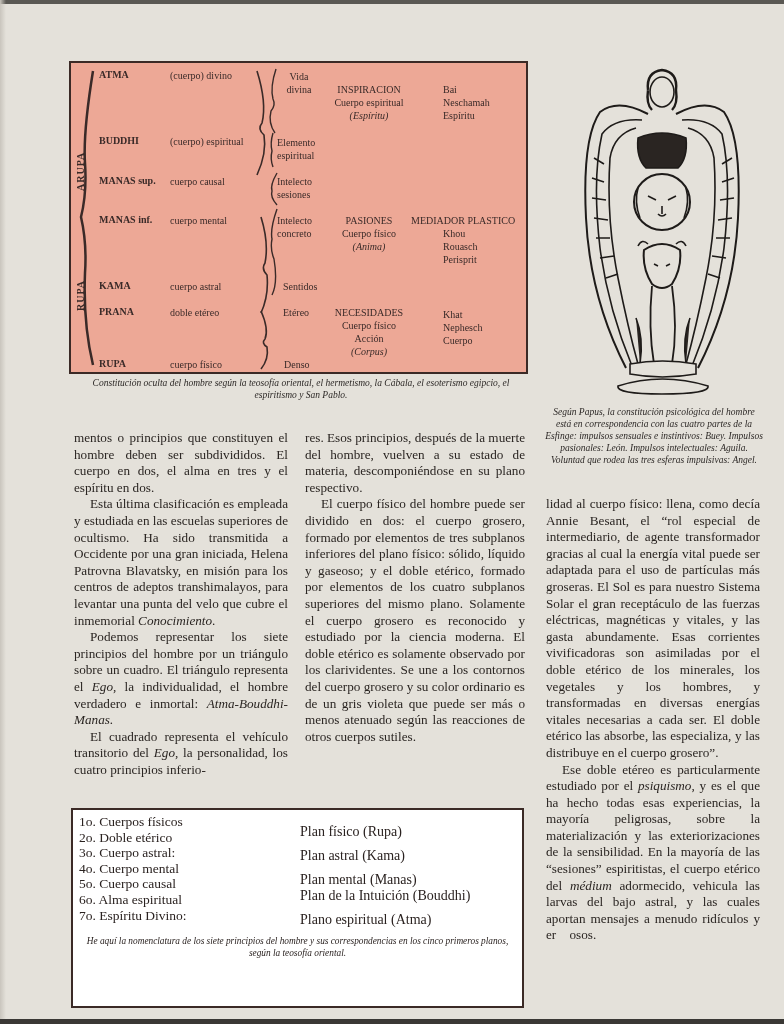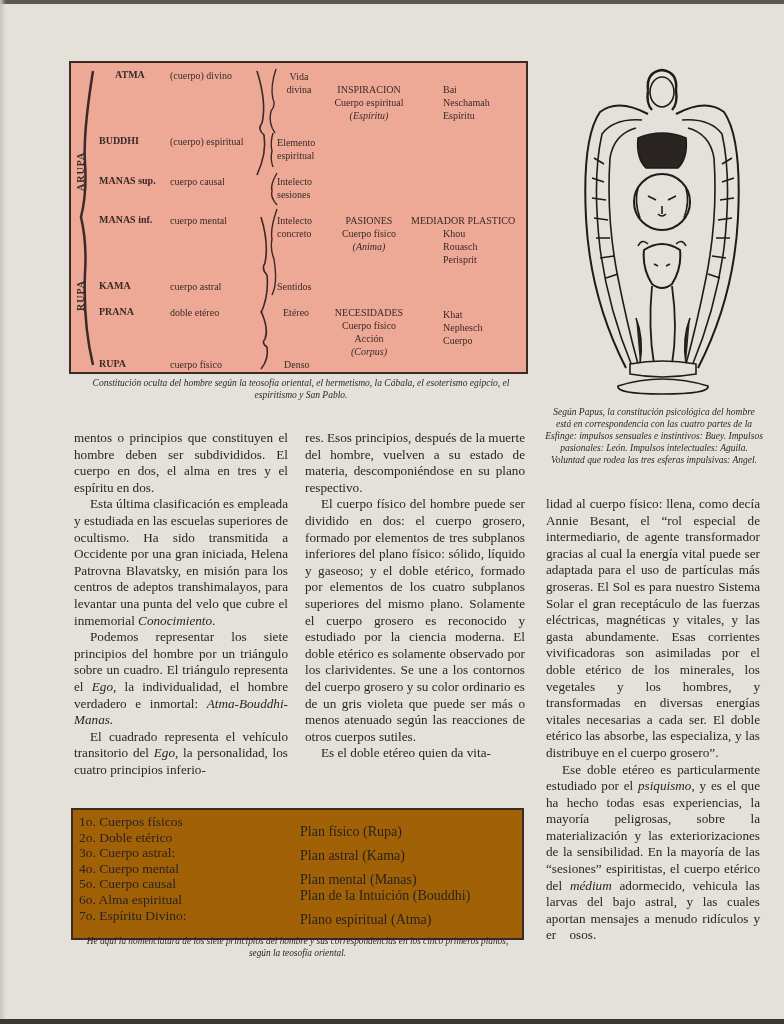--- a/index.html
+++ b/index.html
@@ -45,22 +45,22 @@
       position: absolute; font-size: 13.2px; line-height: 16.6px; text-align: justify; color: #2a2522;
     }
     .col p { margin: 0; text-indent: 0; }
     .col p.ind { text-indent: 16px; }
     .col1 { left: 74px; top: 430px; width: 214px; }
     .col2 { left: 305px; top: 430px; width: 220px; }
     .col3 { left: 546px; top: 496px; width: 214px; }
 
     
     .bottom-table {
-      position: absolute; left: 71px; top: 808px; width: 453px; height: 132px;
-      background: #a16207; border: 2px solid #3b2a26; box-sizing: border-box;
+      position: absolute; left: 71px; top: 808px; width: 453px; height: 200px;
+      background: #ffffff; border: 2px solid #3b2a26; box-sizing: border-box;
     }
     .bt-left { position: absolute; left: 6px; top: 4px; font-size: 13.5px; line-height: 15.6px; color: #2a2220; }
     .bt-right { position: absolute; left: 227px; font-size: 14px; line-height: 15.6px; color: #2a2220; white-space: nowrap; }
     .bt-caption {
       position: absolute; left: 2px; top: 125px; width: 445px;
       font-style: italic; font-size: 9.3px; line-height: 12px; text-align: center; color: #2a2220;
     }
   </style>
 </head>
 <body>
@@ -79,21 +79,21 @@
 
     <path d="M205 6 Q199 24 202 36 Q205 42 200 48 Q197 60 204 70" fill="none" stroke="#3a2a28" stroke-width="1.4"></path>
     <path d="M202 70 Q199 80 201 88 Q199 96 202 104" fill="none" stroke="#3a2a28" stroke-width="1.4"></path>
     <path d="M206 110 Q199 122 201 128 Q199 134 206 142" fill="none" stroke="#3a2a28" stroke-width="1.4"></path>
     <path d="M206 146 Q199 166 201 176 Q199 186 203 196 Q207 220 201 232" fill="none" stroke="#3a2a28" stroke-width="1.4"></path>
   </svg>
 
   <div class="vlabel" style="left:4px; top:128px;">ARUPA</div>
   <div class="vlabel" style="left:4px; top:248px;">RUPA</div>
 
-  <div class="cell b" style="left:44px; top:5px;">ATMA</div>
+  <div class="cell b" style="left:28px; top:5px;">ATMA</div>
   <div class="cell" style="left:99px; top:6px;">(cuerpo) divino</div>
   <div class="cell b" style="left:28px; top:71px;">BUDDHI</div>
   <div class="cell" style="left:99px; top:72px;">(cuerpo) espiritual</div>
   <div class="cell b" style="left:28px; top:111px;">MANAS sup.</div>
   <div class="cell" style="left:99px; top:112px;">cuerpo causal</div>
   <div class="cell b" style="left:28px; top:150px;">MANAS inf.</div>
   <div class="cell" style="left:99px; top:151px;">cuerpo mental</div>
   <div class="cell b" style="left:28px; top:216px;">KAMA</div>
   <div class="cell" style="left:99px; top:217px;">cuerpo astral</div>
   <div class="cell b" style="left:28px; top:242px;">PRANA</div>
@@ -110,21 +110,21 @@
     <div>espiritual</div>
   </div>
   <div class="cell" style="left:206px; top:112px;">
     <div>Intelecto</div>
     <div>sesiones</div>
   </div>
   <div class="cell" style="left:206px; top:151px;">
     <div>Intelecto</div>
     <div>concreto</div>
   </div>
-  <div class="cell" style="left:206px; top:217px;">Sentidos</div>
+  <div class="cell" style="left:212px; top:217px;">Sentidos</div>
   <div class="cell" style="left:212px; top:243px;">Etéreo</div>
   <div class="cell" style="left:213px; top:295px;">Denso</div>
 
   <div class="cell c" style="left:254px; top:20px; width:88px;">
     <div>INSPIRACION</div>
     <div>Cuerpo espiritual</div>
     <div><i>(Espíritu)</i></div>
   </div>
   <div class="cell c" style="left:254px; top:151px; width:88px;">
     <div>PASIONES</div>
@@ -193,21 +193,20 @@
 
 <div class="col col1">
     <p><span>mentos o principios que constituyen el hombre deben ser subdivididos. El cuerpo en dos, el alma en tres y el espíritu en dos.</span></p>
     <p class="ind"><span>Esta última clasificación es empleada y estudiada en las escuelas superiores de ocultismo. Ha sido transmitida a Occidente por una gran iniciada, Helena Patrovna Blavatsky, en misión para los centros de adeptos transhimalayos, para levantar una punta del velo que cubre el inmemorial </span><i>Conocimiento</i><span>.</span></p>
     <p class="ind"><span>Podemos representar los siete principios del hombre por un triángulo sobre un cuadro. El triángulo representa el </span><i>Ego</i><span>, la individualidad, el hombre verdadero e inmortal: </span><i>Atma-Bouddhi-Manas.</i></p>
     <p class="ind"><span>El cuadrado representa el vehículo transitorio del </span><i>Ego</i><span>, la personalidad, los cuatro principios inferio-</span></p>
   </div>
 <div class="col col2">
     <p><span>res. Esos principios, después de la muerte del hombre, vuelven a su estado de materia, descomponiéndose en su plano respectivo.</span></p>
     <p class="ind"><span>El cuerpo físico del hombre puede ser dividido en dos: el cuerpo grosero, formado por elementos de tres subplanos inferiores del plano físico: sólido, líquido y gaseoso; y el doble etérico, formado por elementos de los cuatro subplanos superiores del mismo plano. Solamente el cuerpo grosero es reconocido y estudiado por la ciencia moderna. El doble etérico es solamente observado por los clarividentes. Se une a los contornos del cuerpo grosero y su color ordinario es de un gris violeta que puede ser más o menos atenuado según las reacciones de otros cuerpos sutiles.</span></p>
-    <p class="ind"><span>Es el doble etéreo quien da vita-</span></p>
   </div>
 <div class="col col3">
     <p><span>lidad al cuerpo físico: llena, como decía Annie Besant, el “rol especial de intermediario, de agente transformador gracias al cual la energía vital puede ser adaptada para el uso de partículas más groseras. El Sol es para nuestro Sistema Solar el gran receptáculo de las fuerzas eléctricas, magnéticas y vitales, y las gasta abundamente. Esas corrientes vivificadoras son asimiladas por el doble etérico de los minerales, los vegetales y los hombres, y transformadas en diversas energías vitales necesarias a cada ser. El doble etérico las absorbe, las especializa, y las distribuye en el cuerpo grosero”.</span></p>
     <p class="ind"><span>Ese doble etéreo es particularmente estudiado por el </span><i>psiquismo</i><span>, y es el que ha hecho todas esas experiencias, la mayoría peligrosas, sobre la materialización y las exteriorizaciones de la sensibilidad. En la mayoría de las “sesiones” espiritistas, el cuerpo etérico del </span><i>médium</i><span> adormecido, vehicula las larvas del bajo astral, y las cuales aportan mensajes a menudo ridículos y er&nbsp;&nbsp;&nbsp;&nbsp;osos.</span></p>
   </div>
 
 <div class="bottom-table">
   <div class="bt-left">
     <div>1o. Cuerpos físicos</div>
     <div>2o. Doble etérico</div>

